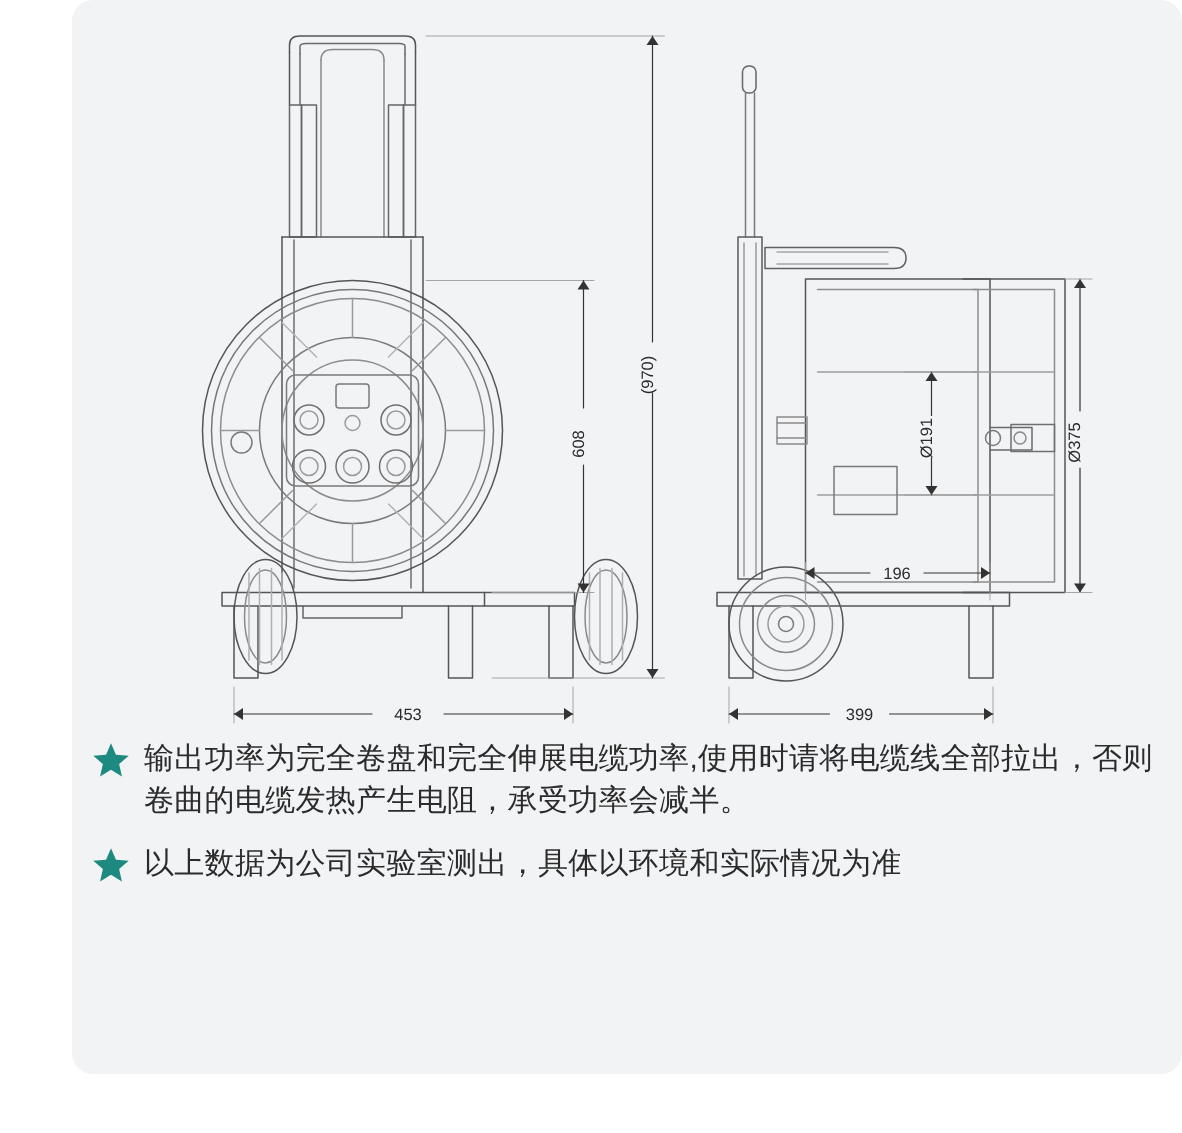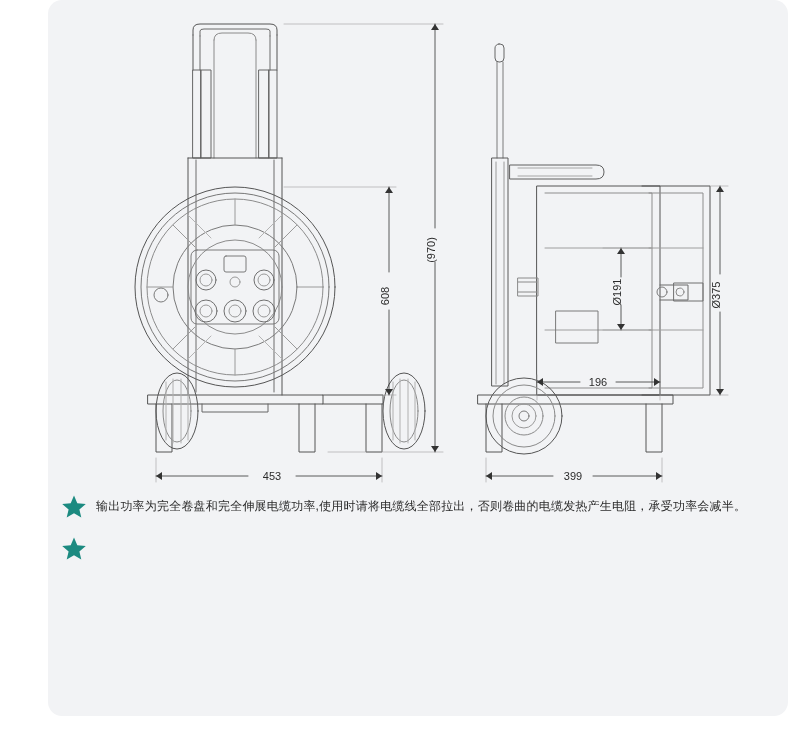--- a/index.html
+++ b/index.html
@@ -48,21 +48,21 @@
   }
   .star {
     flex: 0 0 auto;
     width: 28px;
     height: 26px;
     margin-right: 8px;
     position: relative;
     top: 2px;
   }
   .note-text {
-    font-size: 12px;
+    font-size: 20px;
     line-height: 28px;
     color: #2b2b2b;
     font-family: "Liberation Sans", "DejaVu Sans", sans-serif;
     letter-spacing: 0.2px;
   }
   svg { display: block; }
 </style>
 </head>
 <body>
 
@@ -249,17 +249,18 @@
         <span class="note-text">输出功率为完全卷盘和完全伸展电缆功率,使用时请将电缆线全部拉出，否则卷曲的电缆发热产生电阻，承受功率会减半。</span>
       </div>
 
 
       <div class="note">
         <span class="star">
           <svg width="28" height="26" viewBox="0 0 28 26">
             <path d="M14 1.5 L17.3 9.2 L25.8 9.9 L19.4 15.4 L21.3 23.6 L14 19.2 L6.7 23.6 L8.6 15.4 L2.2 9.9 L10.7 9.2 Z" fill="#1c8a80"></path>
           </svg>
         </span>
+        <span class="note-text">以上数据为公司实验室测出，具体以环境和实际情况为准</span>
       </div>
 
     </div>
   </div>
 </div>
 
 </body></html>

